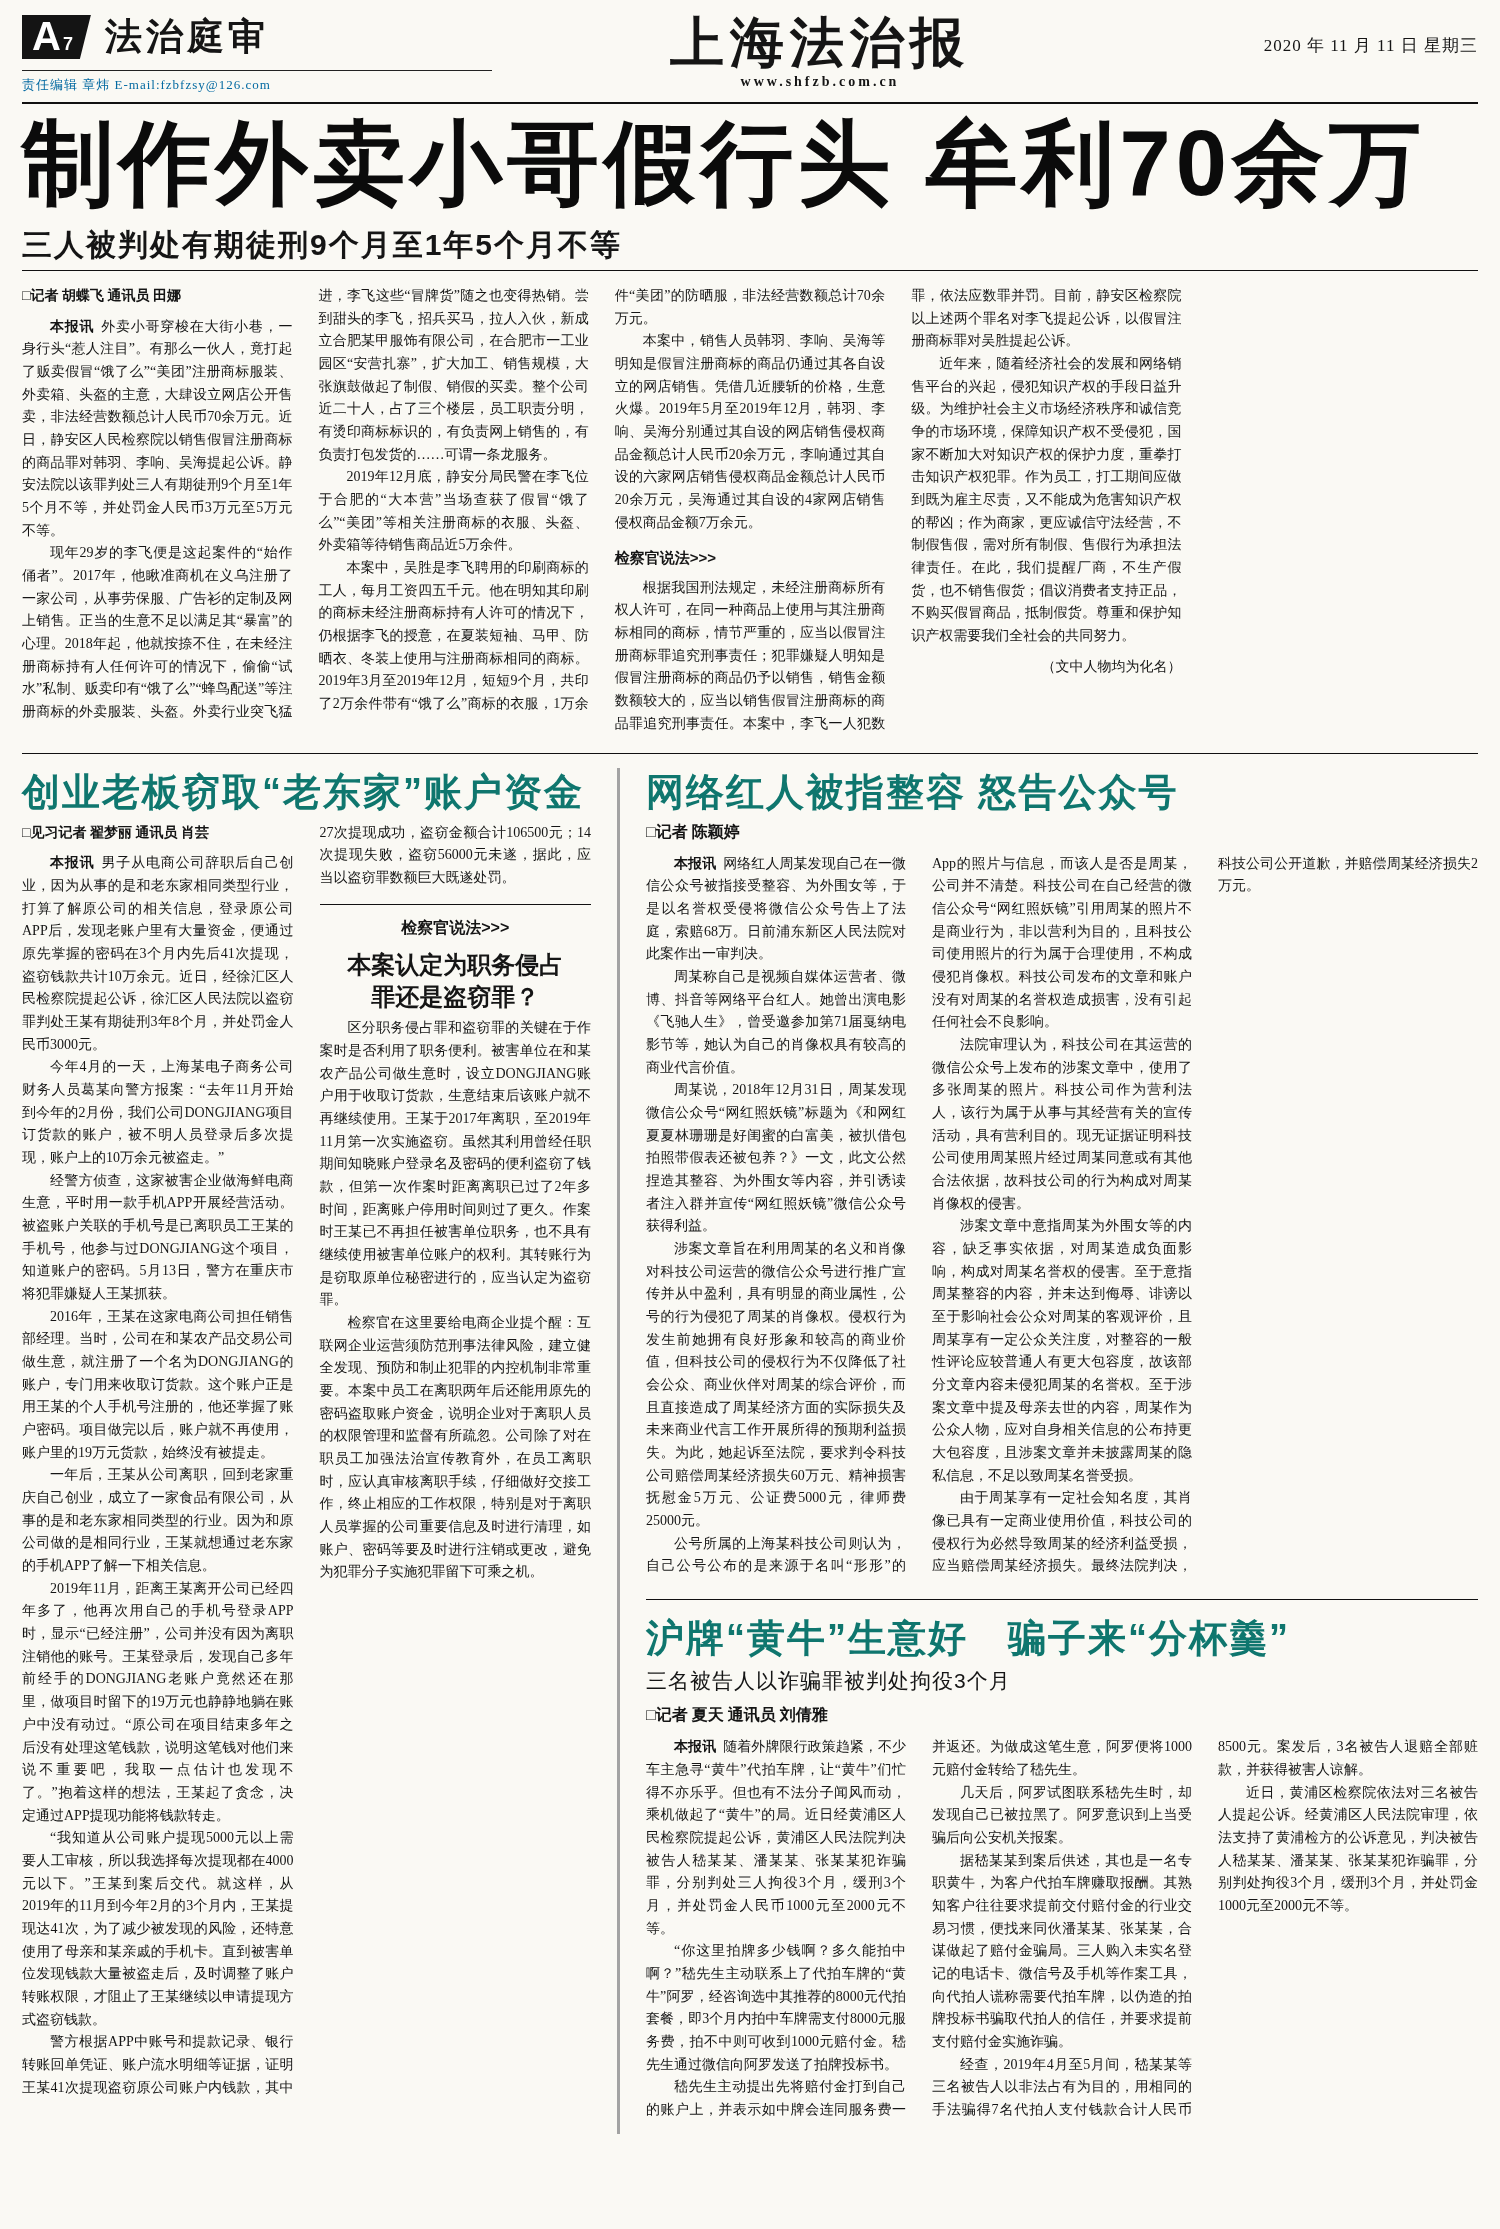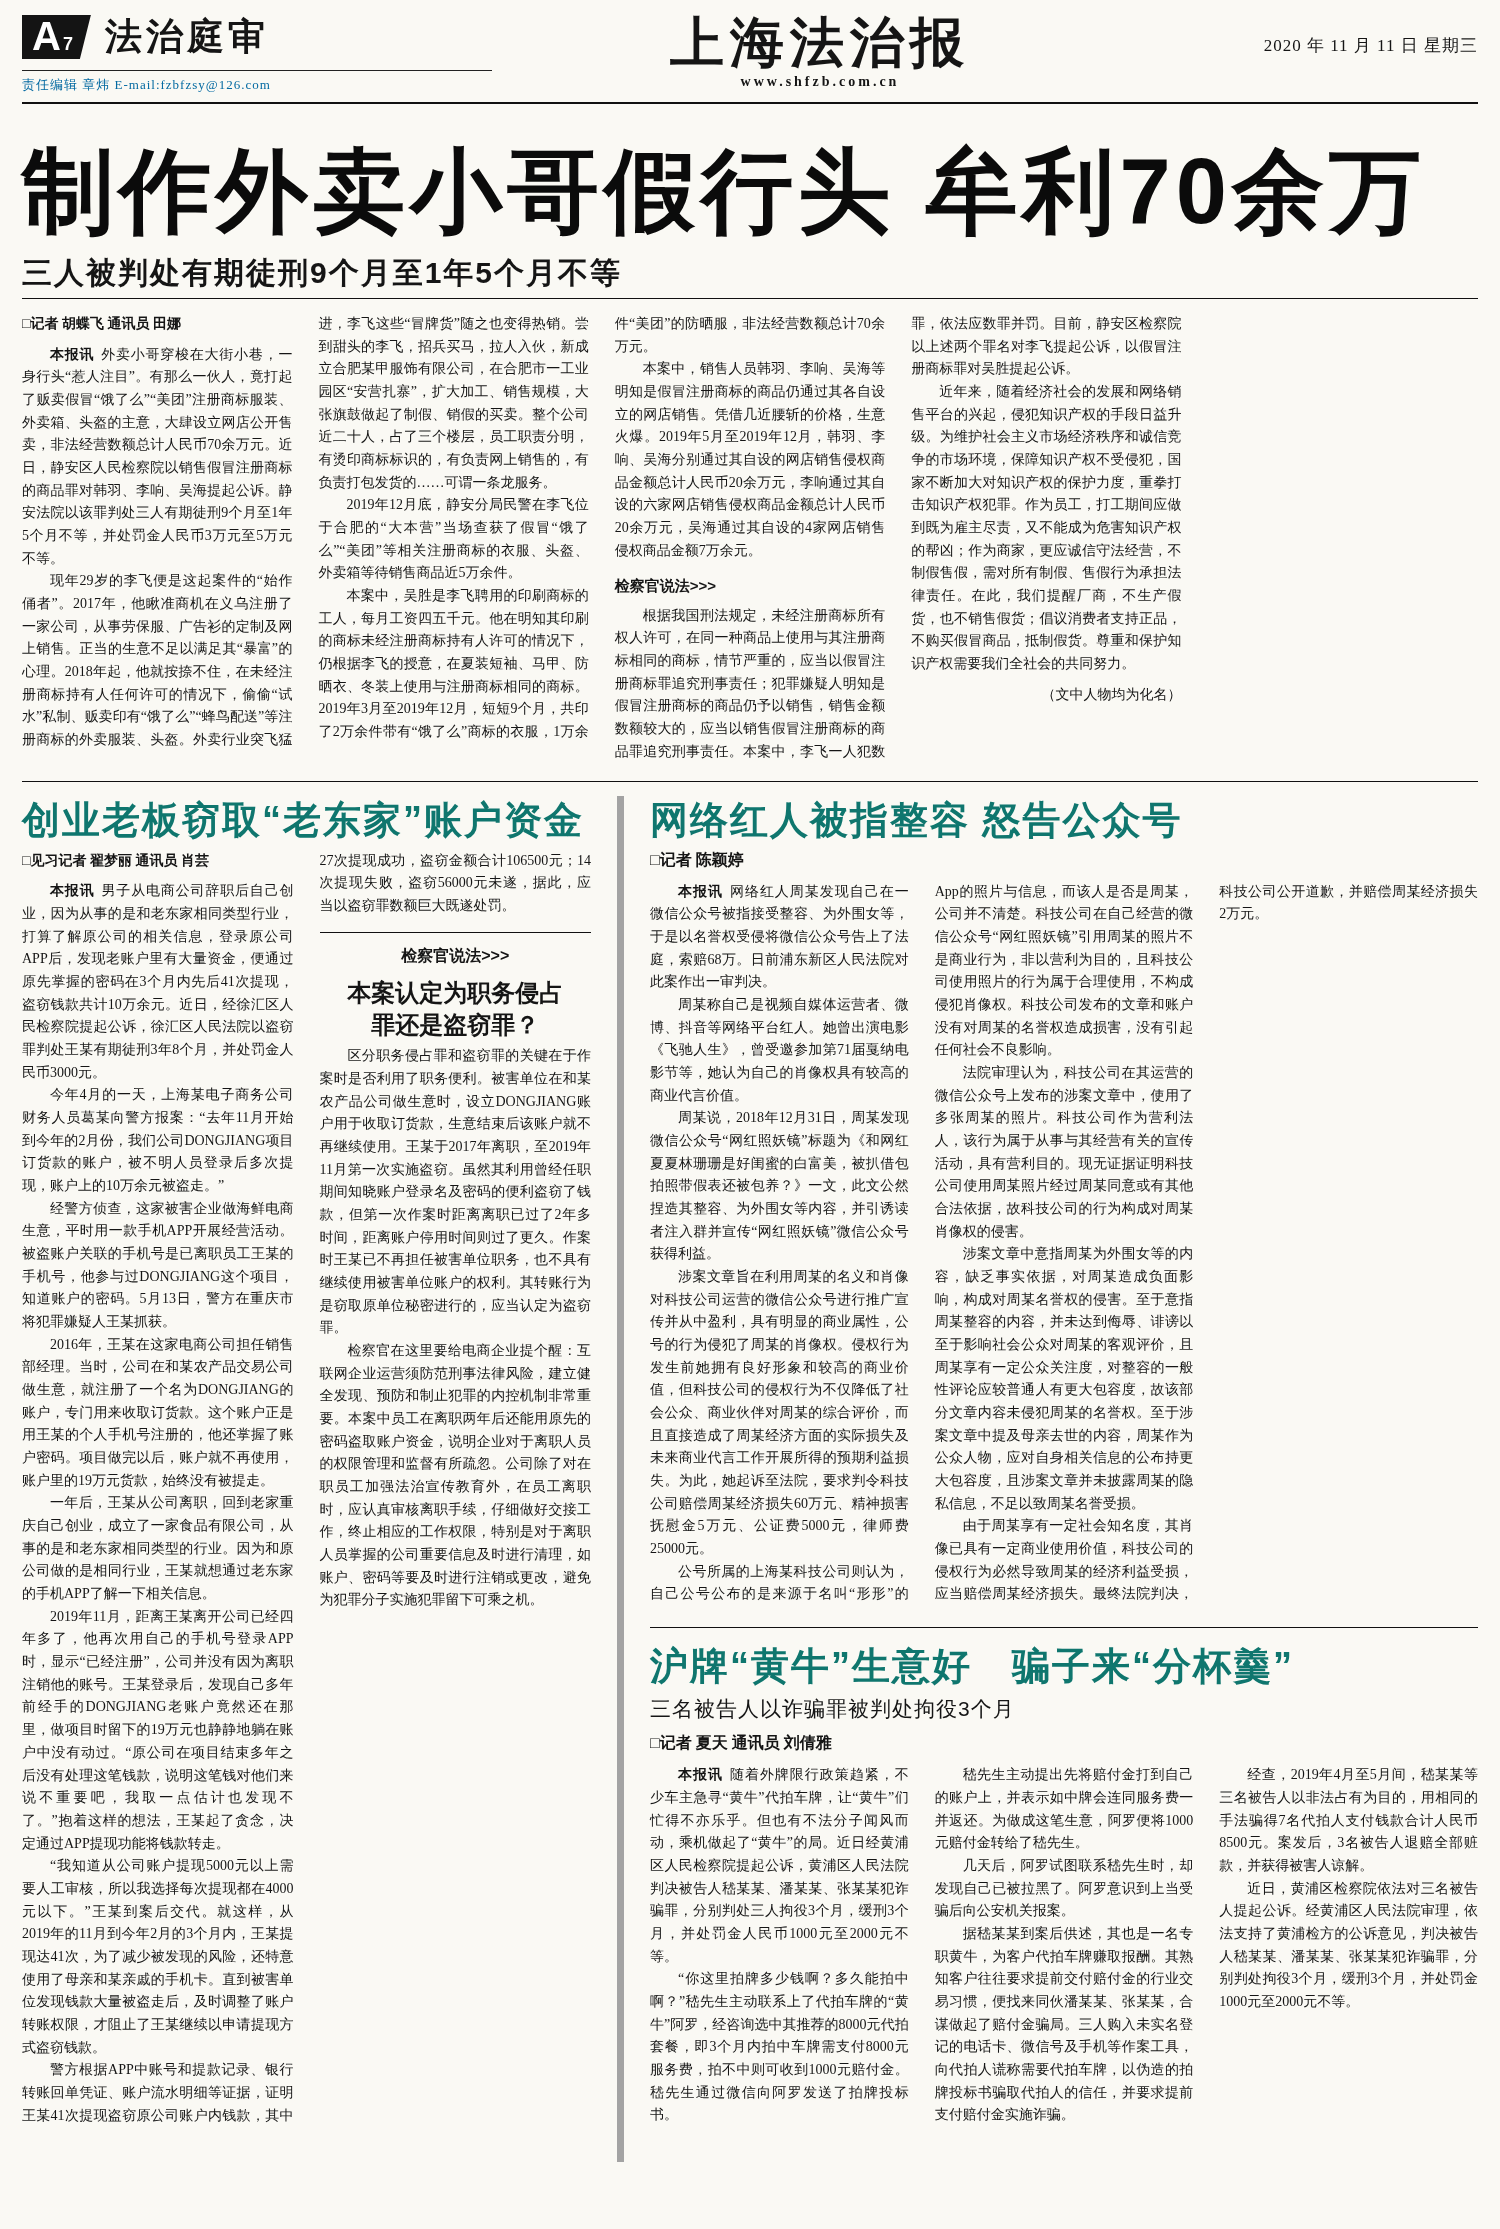--- a/index.html
+++ b/index.html
@@ -37,21 +37,21 @@
   .head-center{flex:1;text-align:center;margin-top:2px;}
   .masthead{
     font-family:"DejaVu Serif","Liberation Serif",serif;
     font-weight:bold;font-size:54px;line-height:1.05;letter-spacing:6px;
   }
   .website{font-size:14px;font-weight:bold;letter-spacing:3px;margin-top:3px;}
   .head-right{width:330px;text-align:right;font-size:17px;padding-top:22px;letter-spacing:1px;}
 
   
   .lead-headline{
-    margin:36px 0 4px 0;
+    margin:8px 0 4px 0;
     font-family:"Liberation Sans",sans-serif;
     font-weight:900;font-size:92px;line-height:1.12;letter-spacing:5px;
     color:#0b0b0b;white-space:nowrap;
   }
   .lead-subhead-wrap{border-bottom:1.5px solid #111;padding-bottom:4px;}
   .lead-subhead{
     margin:10px 0 0 0;
     font-family:"Liberation Sans",sans-serif;
     font-weight:bold;font-size:30px;letter-spacing:2px;
   }
@@ -70,21 +70,21 @@
   }
   .closing-note{margin:8px 0 0 0;text-align:right;text-indent:0;}
 
   .lead-body{margin-top:14px;column-count:5;height:452px;}
 
   .section-divider{border:none;border-top:1.5px solid #111;margin:16px 0 14px 0;}
 
   
   .middle{display:grid;grid-template-columns:595px 1fr;}
   .left-col{padding-right:26px;}
-  .right-col{border-left:7px solid #a3a3a3;padding-left:26px;}
+  .right-col{border-left:3px solid #a3a3a3;padding-left:26px;}
 
   .article-headline{
     margin:2px 0 6px 0;
     font-family:"Liberation Sans",sans-serif;
     font-weight:900;font-size:38px;line-height:1.2;letter-spacing:2px;
     color:#0f766e;
   }
   .article-subhead{
     margin:4px 0 10px 0;
     font-family:"Liberation Sans",sans-serif;

